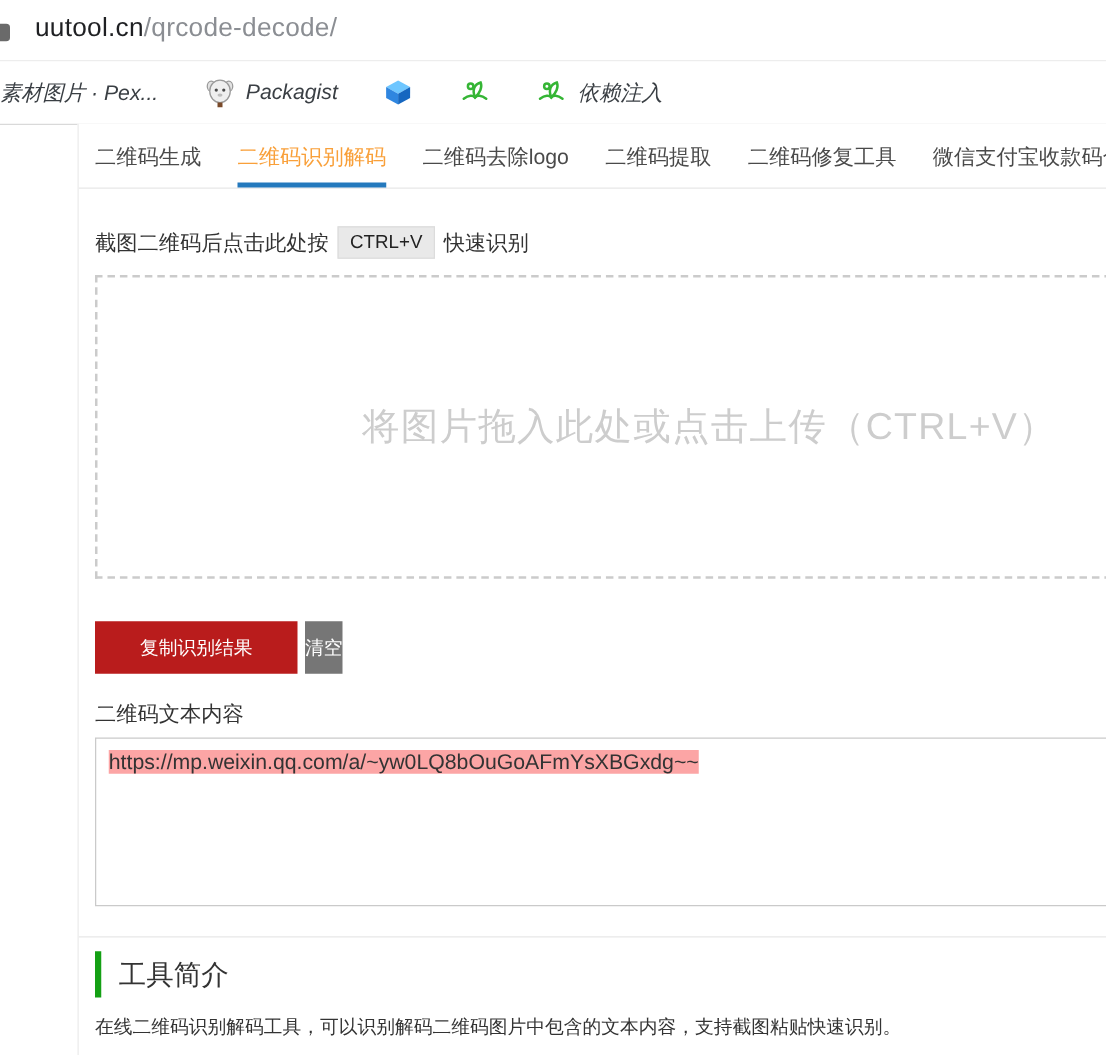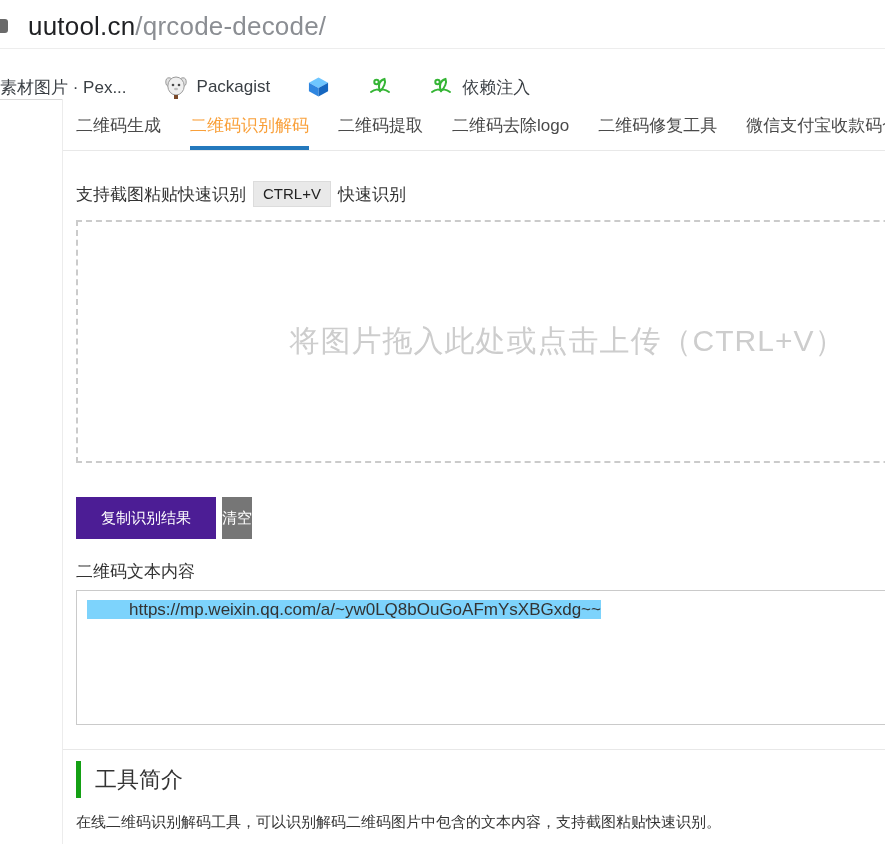--- a/index.html
+++ b/index.html
@@ -3,45 +3,45 @@
 <meta charset="utf-8">
 <style>
   html,body{margin:0;padding:0;}
   body{
     width:885px;height:844px;overflow:hidden;background:#fff;position:relative;
     font-family:"Liberation Sans","DejaVu Sans",sans-serif;
   }
   
   .addressbar{position:relative;height:48px;background:#fff;border-bottom:1px solid #ededed;}
   .favicon-fragment{position:absolute;left:0;top:19px;width:8px;height:14px;background:#6a6a6a;border-radius:0 3px 3px 0;}
-  .addr-text{position:absolute;left:28px;top:11px;font-size:26px;letter-spacing:.2px;}
+  .addr-text{position:absolute;left:28px;top:11px;font-size:21px;letter-spacing:.2px;}
   .addr-domain{color:#1f2023;}
   .addr-path{color:#8b8e93;}
-  .bookmarksbar{height:50px;display:flex;align-items:flex-end;border-bottom:1px solid #d9d9d9;background:#fff;white-space:nowrap;}
+  .bookmarksbar{height:50px;display:flex;align-items:center;border-bottom:1px solid #d9d9d9;background:#fff;white-space:nowrap;font-style:italic;}
   .bm{display:flex;align-items:center;gap:9px;margin-right:37px;cursor:pointer;flex:0 0 auto;}
   .bm:first-child{margin-left:0;}
   .bm-label{font-size:17px;color:#3a3f44;}
   .bm-icon{width:24px;height:24px;flex:0 0 auto;}
   
   .card{position:absolute;left:62px;top:99px;width:1010px;border-left:1px solid #ececec;background:#fff;min-height:745px;box-sizing:border-box;}
   .tabs{display:flex;gap:29px;padding-left:13px;border-bottom:1px solid #e8e8e8;}
   .tab{font-size:17px;color:#4a4a4a;padding:15px 0 9px;border-bottom:4px solid transparent;cursor:pointer;text-align:center;}
   .tab.active{color:#f9a03a;border-bottom-color:#2479bd;}
   .card-body{padding:0 13px;}
   .hint{margin-top:30px;font-size:17px;color:#333;display:flex;align-items:center;}
   .kbd{display:inline-block;margin:0 7px;padding:3px 9px 4px;background:#e9e9e9;border:1px solid #dcdcdc;color:#222;font-size:15px;text-align:center;}
   .dropzone{margin-top:13px;height:243px;box-sizing:border-box;border:2px dashed #cbcbcb;display:flex;align-items:center;justify-content:center;cursor:pointer;}
   .placeholder{font-size:30px;color:#cdcdcd;letter-spacing:1px;}
   .buttons{margin-top:34px;display:flex;gap:6px;}
   .btn{height:42px;display:flex;align-items:center;justify-content:center;font-size:15px;color:#fff;border:none;cursor:pointer;}
-  .btn-primary{background:#4c1d95;padding:0 25px;}
+  .btn-primary{background:#b91c1c;padding:0 36px;}
   .btn-secondary{background:#767676;padding:0 0;}
   .result-label{margin-top:21px;font-size:17px;color:#333;}
   .result-box{margin-top:7px;height:135px;box-sizing:border-box;border:1px solid #cacaca;padding:9px 10px;font-size:17px;color:#333;cursor:text;}
-  .selected{background:#7dd3fc;color:#333;padding-left:42px;}
+  .selected{background:#fca5a5;color:#333;}
   .intro{margin:24px -13px 0;border-top:1px solid #e8e8e8;padding:11px 13px 0;}
   .intro-title{border-left:5px solid #14a014;padding-left:14px;font-size:22px;color:#333;line-height:37px;}
   .intro-p{margin-top:13px;font-size:15px;color:#333;line-height:1.45;}
 </style>
 </head>
 <body>
 
 <div class="addressbar">
   <div class="favicon-fragment"></div>
   <div class="addr-text">
@@ -95,30 +95,30 @@
     </span>
     <span class="bm-label">依赖注入</span>
   </div>
 </div>
 
 <div class="card">
 
   <div class="tabs">
     <div class="tab">二维码生成</div>
     <div class="tab active">二维码识别解码</div>
+    <div class="tab">二维码去除logo</div>
     <div class="tab">二维码提取</div>
-    <div class="tab">二维码去除logo</div>
     <div class="tab">二维码修复工具</div>
     <div class="tab">微信支付宝收款码合并</div>
   </div>
 
   <div class="card-body">
 
     <div class="hint">
-      <span>支持截图粘贴快速识别</span>
+      <span>截图二维码后点击此处按</span>
       <span class="kbd">CTRL+V</span>
       <span>快速识别</span>
     </div>
 
     <div class="dropzone">
       <span class="placeholder">将图片拖入此处或点击上传（CTRL+V）</span>
     </div>
 
     <div class="buttons">
       <button class="btn btn-primary">复制识别结果</button>

